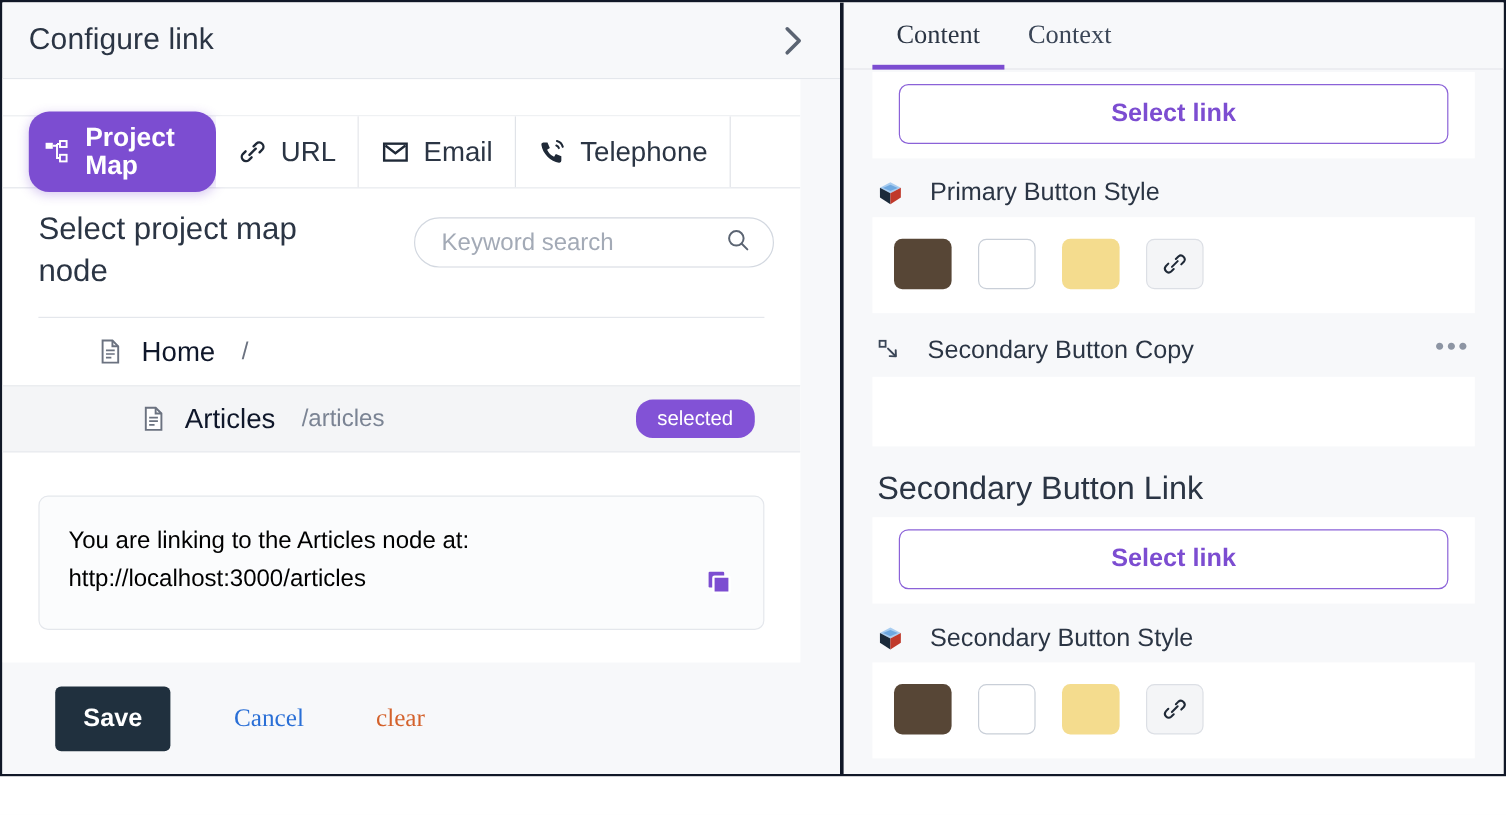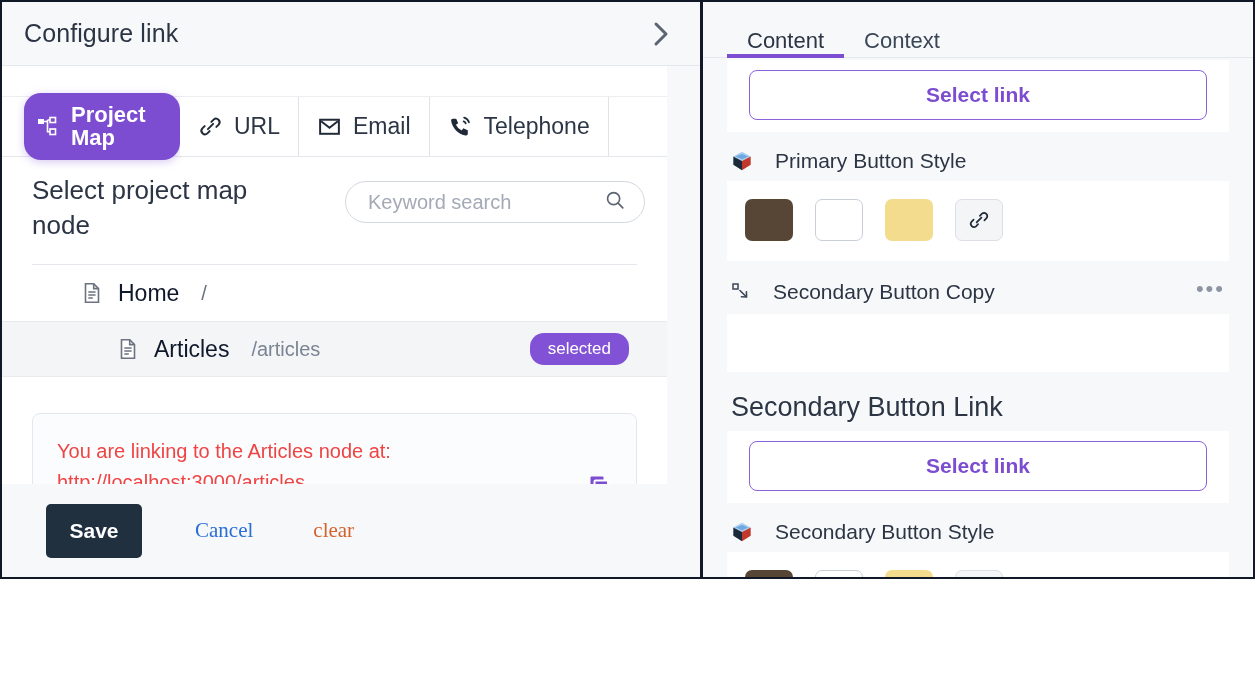--- a/index.html
+++ b/index.html
@@ -7,21 +7,21 @@
     padding: 0;
     background: #ffffff;
   }
   body {
     font-family: "Liberation Sans", sans-serif;
     -webkit-font-smoothing: antialiased;
   }
   #app {
     position: relative;
     width: 1255px;
-    height: 579px;
+    height: 647px;
     box-sizing: border-box;
     border: 2px solid #111827;
     background: #ffffff;
     overflow: hidden;
     display: flex;
   }
 
   
   .left-panel {
     width: 701px;
@@ -218,21 +218,21 @@
     background: #fbfcfd;
     height: 112px;
     box-sizing: border-box;
     padding: 22px 22px 0 24px;
     display: flex;
     justify-content: space-between;
     align-items: flex-start;
   }
   .info-text {
     font-size: 20px;
-    color: #ef4444;
+    color: #000000;
     line-height: 1.52;
   }
   .copy-btn { margin-top: 38px; cursor:pointer; display:flex; }
   .copy-btn svg{display:block;}
 
   
   .hscroll-track {
     position: absolute;
     left: 0;
     bottom: 0;
@@ -302,24 +302,25 @@
     align-items: flex-end;
     gap: 0;
     padding-left: 24px;
     background: #f7f8fa;
     border-bottom: 1px solid #e4e7ec;
     box-sizing: border-box;
   }
   .rp-tab {
     font-size: 22px;
     color: #3b4657;
-    padding: 0 20px 0 20px;
+    padding: 0 20px 12px 20px;
     cursor: pointer;
     border-bottom: 4px solid transparent;
     margin-bottom: -1px;
+    font-family: Liberation Serif, serif;
   }
   .rp-tab.active {
     border-bottom-color: #7c4dd1;
     color: #2b3544;
   }
   .rp-body {
     flex: 1;
     overflow: hidden;
     position: relative;
     padding-top: 2px;

